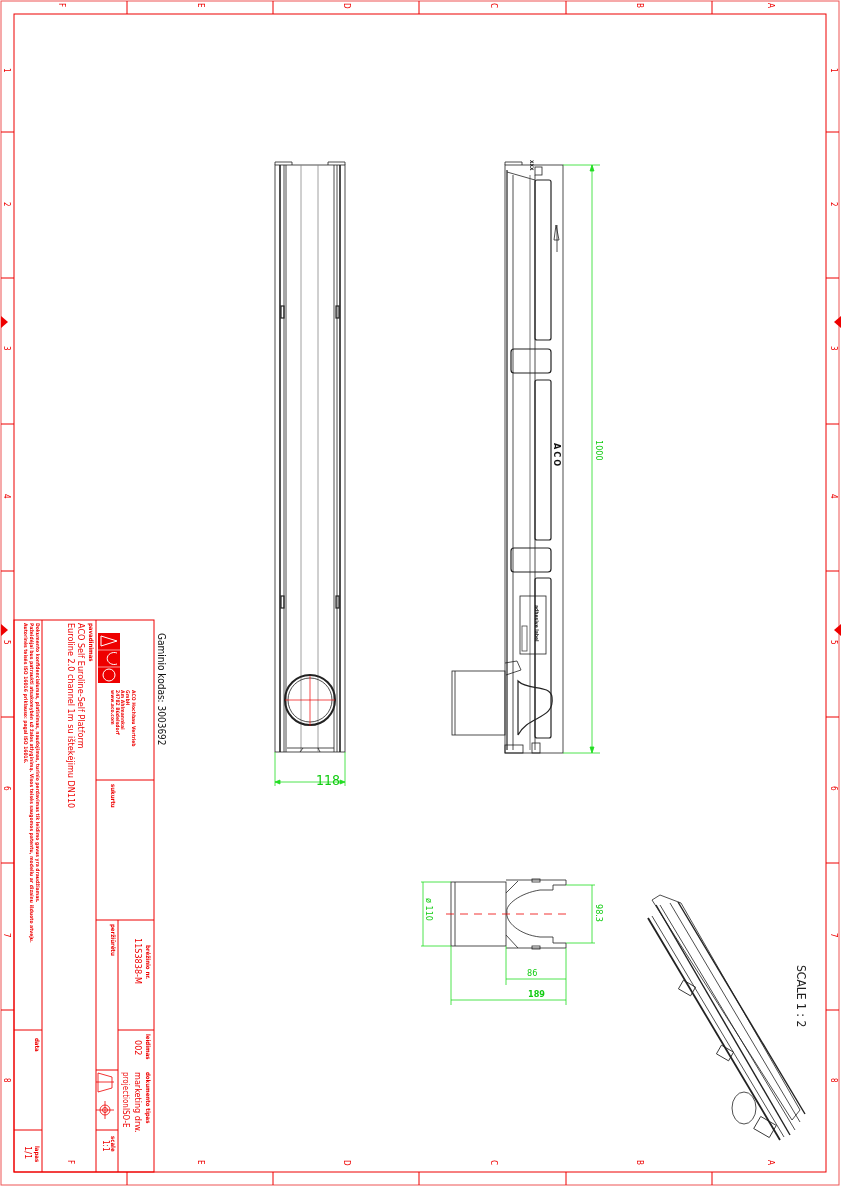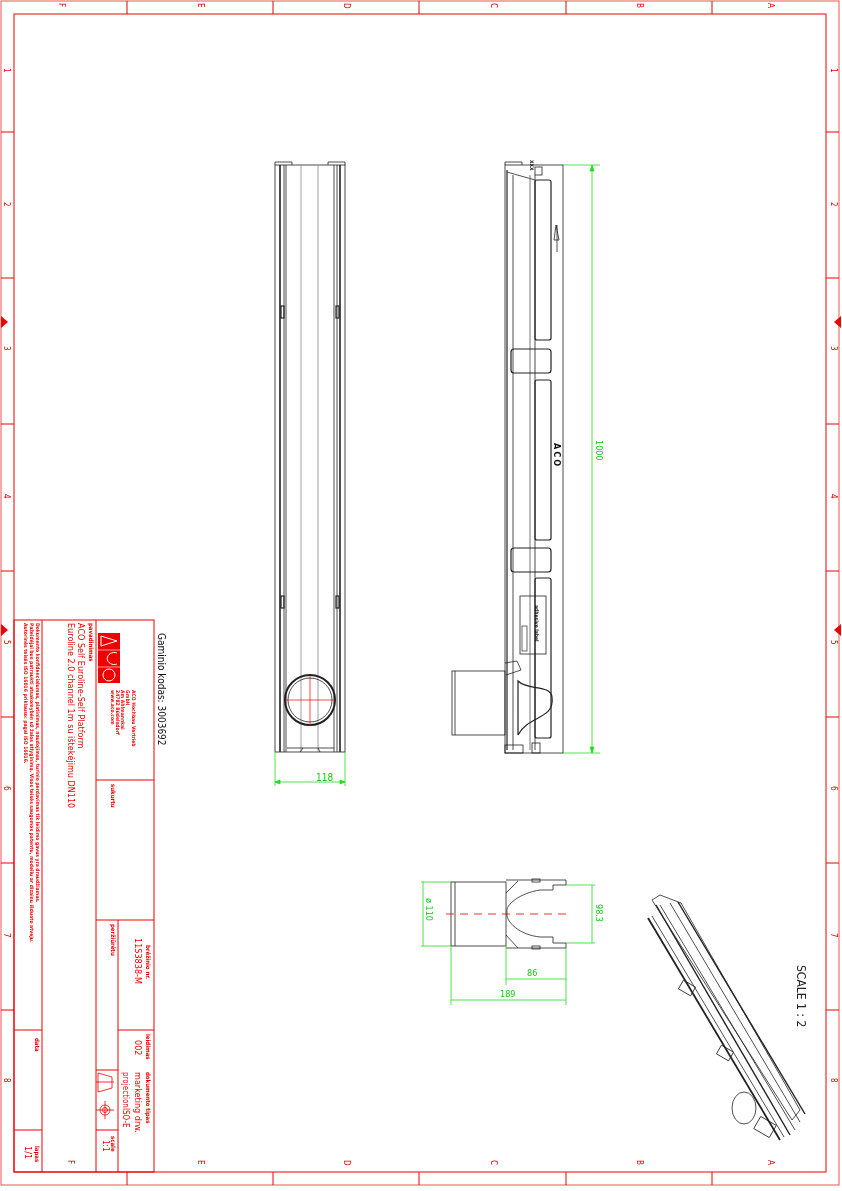--- a/index.html
+++ b/index.html
@@ -246,24 +246,24 @@
 <div class="rot tb-txt" style="left:95px;top:623px;font-size:6px;font-weight:bold;transform:rotate(90deg)">pavadinimas</div>
 <div class="rot tb-txt" style="left:86px;top:623px;font-size:9px;transform:rotate(90deg)">ACO Self Euroline-Self Platform</div>
 <div class="rot tb-txt" style="left:76px;top:623px;font-size:9px;transform:rotate(90deg)">Euroline 2.0 channel 1m su ištekėjimu DN110</div>
 <div class="rot tb-txt" style="left:41px;top:623px;font-size:5px;font-weight:bold;transform:rotate(90deg)">Dokumento konfidencialumas, platinimas, naudojimas, turinio perdavimas tik leidimo gavus yra draudžiamas.</div>
 <div class="rot tb-txt" style="left:35px;top:623px;font-size:5px;font-weight:bold;transform:rotate(90deg)">Pažeidėjai bus patraukti atsakomybėn už žalos atlyginimą. Visos teisės saugomos patentu, modeliu ar dizainu išduoto atveju.</div>
 <div class="rot tb-txt" style="left:29px;top:623px;font-size:5px;font-weight:bold;transform:rotate(90deg)">Autorinės teisės ISO 16016 priklauso: pagal ISO 16016.</div>
 <div class="rot tb-txt" style="left:41px;top:1038px;font-size:6px;font-weight:bold;transform:rotate(90deg)">data</div>
 <div class="rot tb-txt" style="left:41px;top:1146px;font-size:6px;font-weight:bold;transform:rotate(90deg)">lapas</div>
 <div class="rot tb-txt" style="left:33px;top:1146px;font-size:9px;transform:rotate(90deg)">1/1</div>
 
-<div class="rot green" style="left:316px;top:772px;font-size:10px;">118</div>
+<div class="rot green" style="left:316px;top:772px;font-size:14px;">118</div>
 <div class="rot green" style="left:604px;top:440px;font-size:9px;transform:rotate(90deg)">1000</div>
 <div class="rot green" style="left:434px;top:898px;font-size:9px;transform:rotate(90deg)">ø 110</div>
 <div class="rot green" style="left:604px;top:904px;font-size:9px;transform:rotate(90deg)">98.3</div>
 <div class="rot green" style="left:527px;top:968px;font-size:9px;">86</div>
-<div class="rot green" style="left:500px;top:989px;font-size:9px;">189</div>
+<div class="rot green" style="left:528px;top:989px;font-size:9px;font-weight:bold;">189</div>
 
 <div class="rot" style="left:535px;top:160px;font-size:5px;font-weight:bold;color:#111;transform:rotate(90deg)">XXX</div>
 <div class="rot" style="left:562px;top:443px;font-size:9px;font-weight:bold;color:#111;letter-spacing:2px;transform:rotate(90deg)">ACO</div>
 <div class="rot" style="left:540px;top:605px;font-size:5px;font-weight:bold;color:#111;transform:rotate(90deg)">adhesive label</div>
 
 <div class="rot" style="left:808px;top:965px;font-size:12px;color:#222;transform:rotate(90deg)">SCALE 1 : 2</div>
 
 </body></html>

